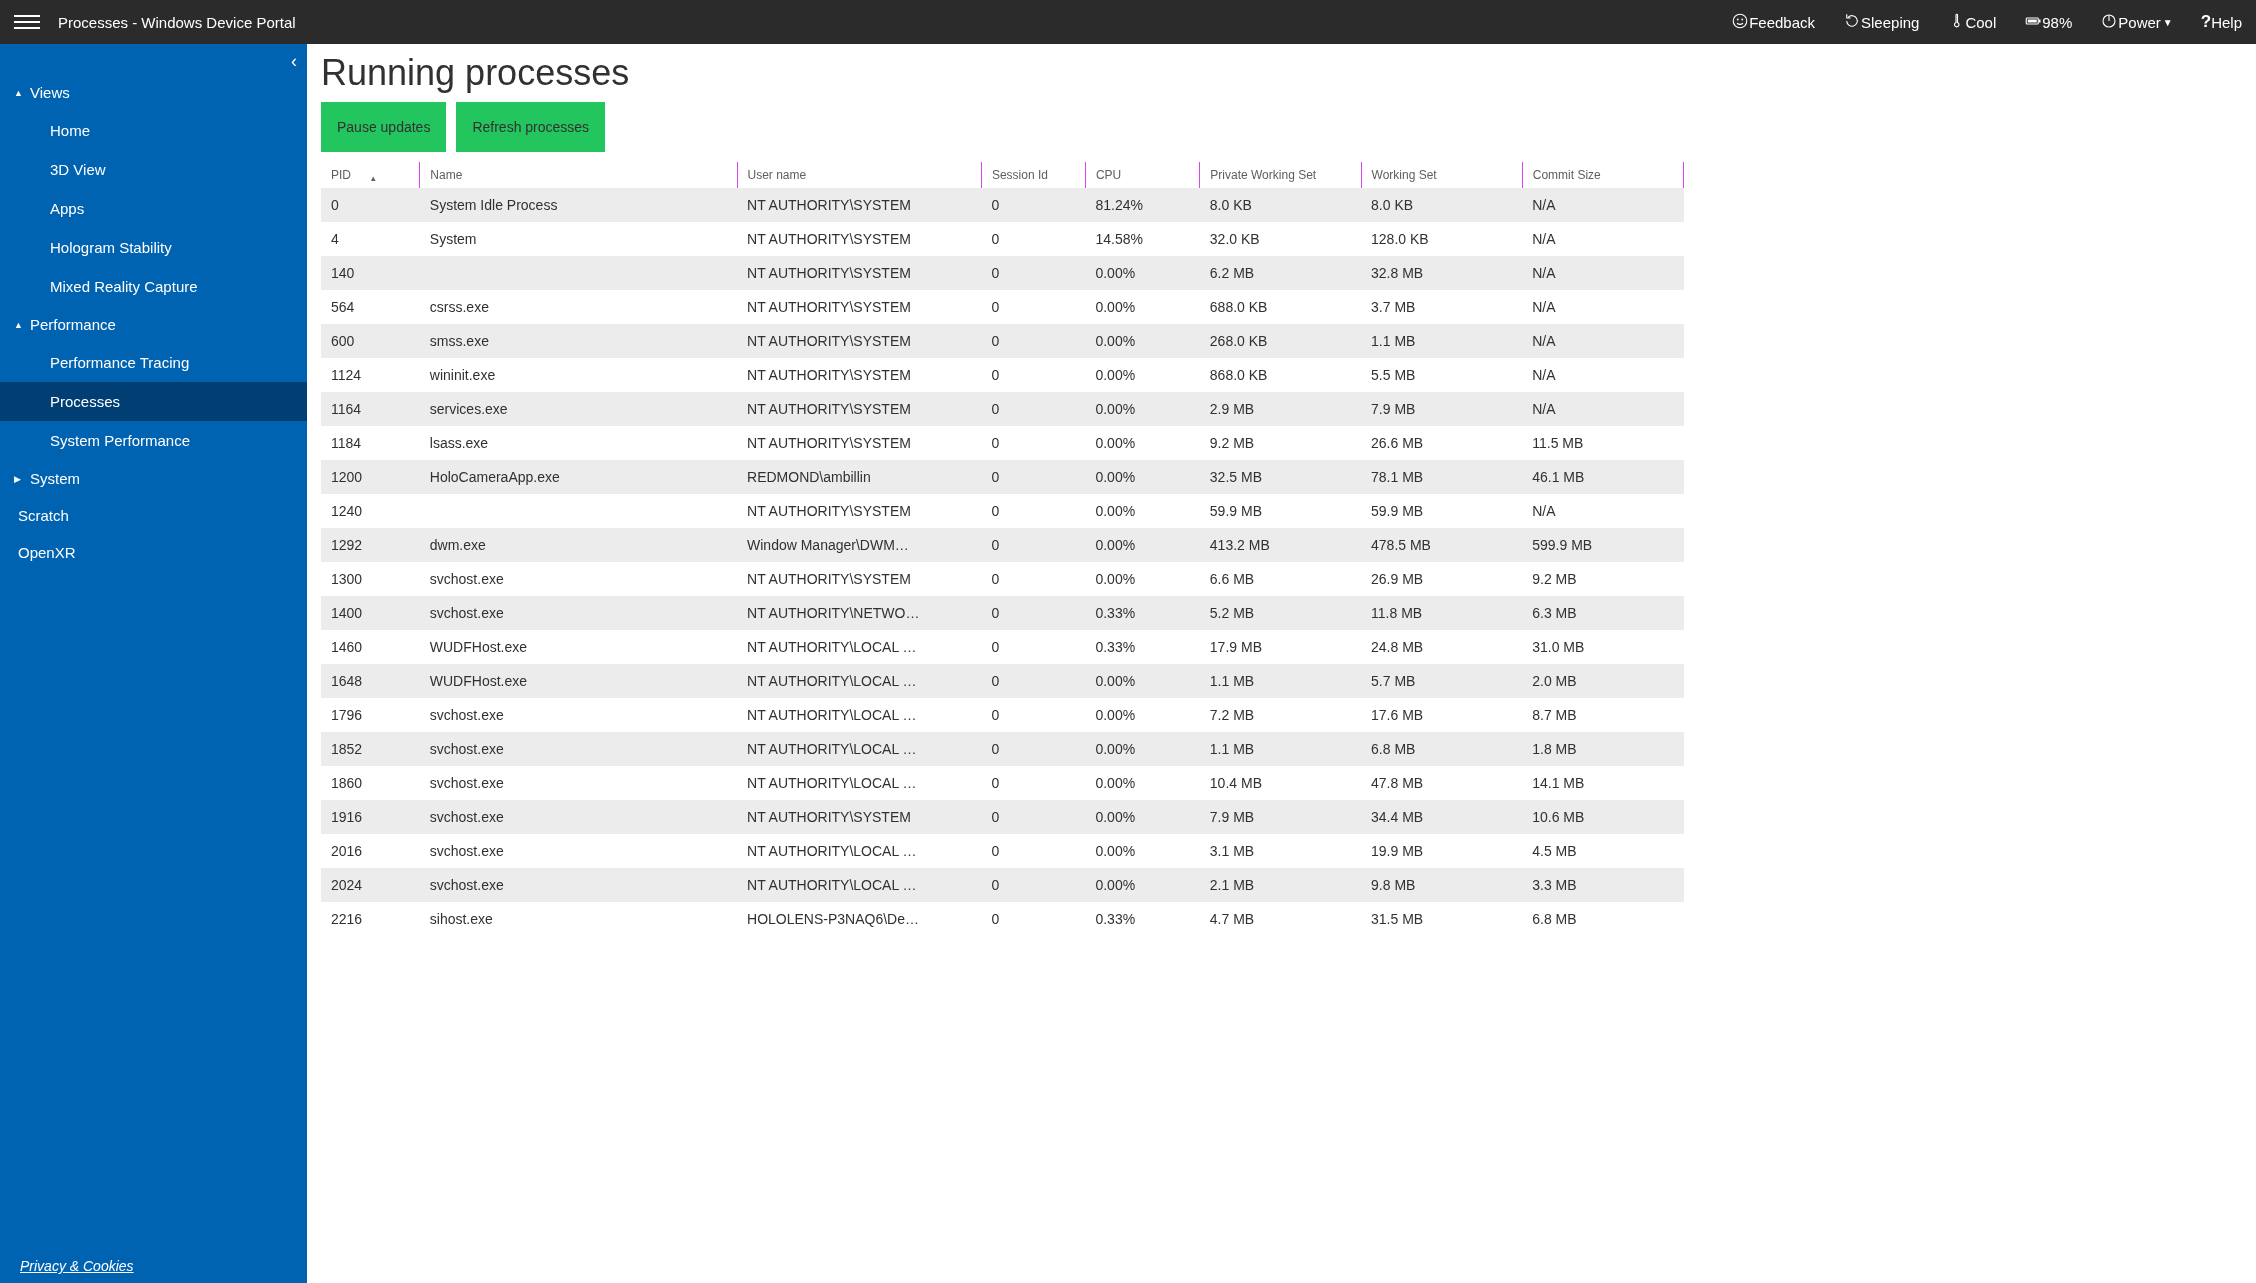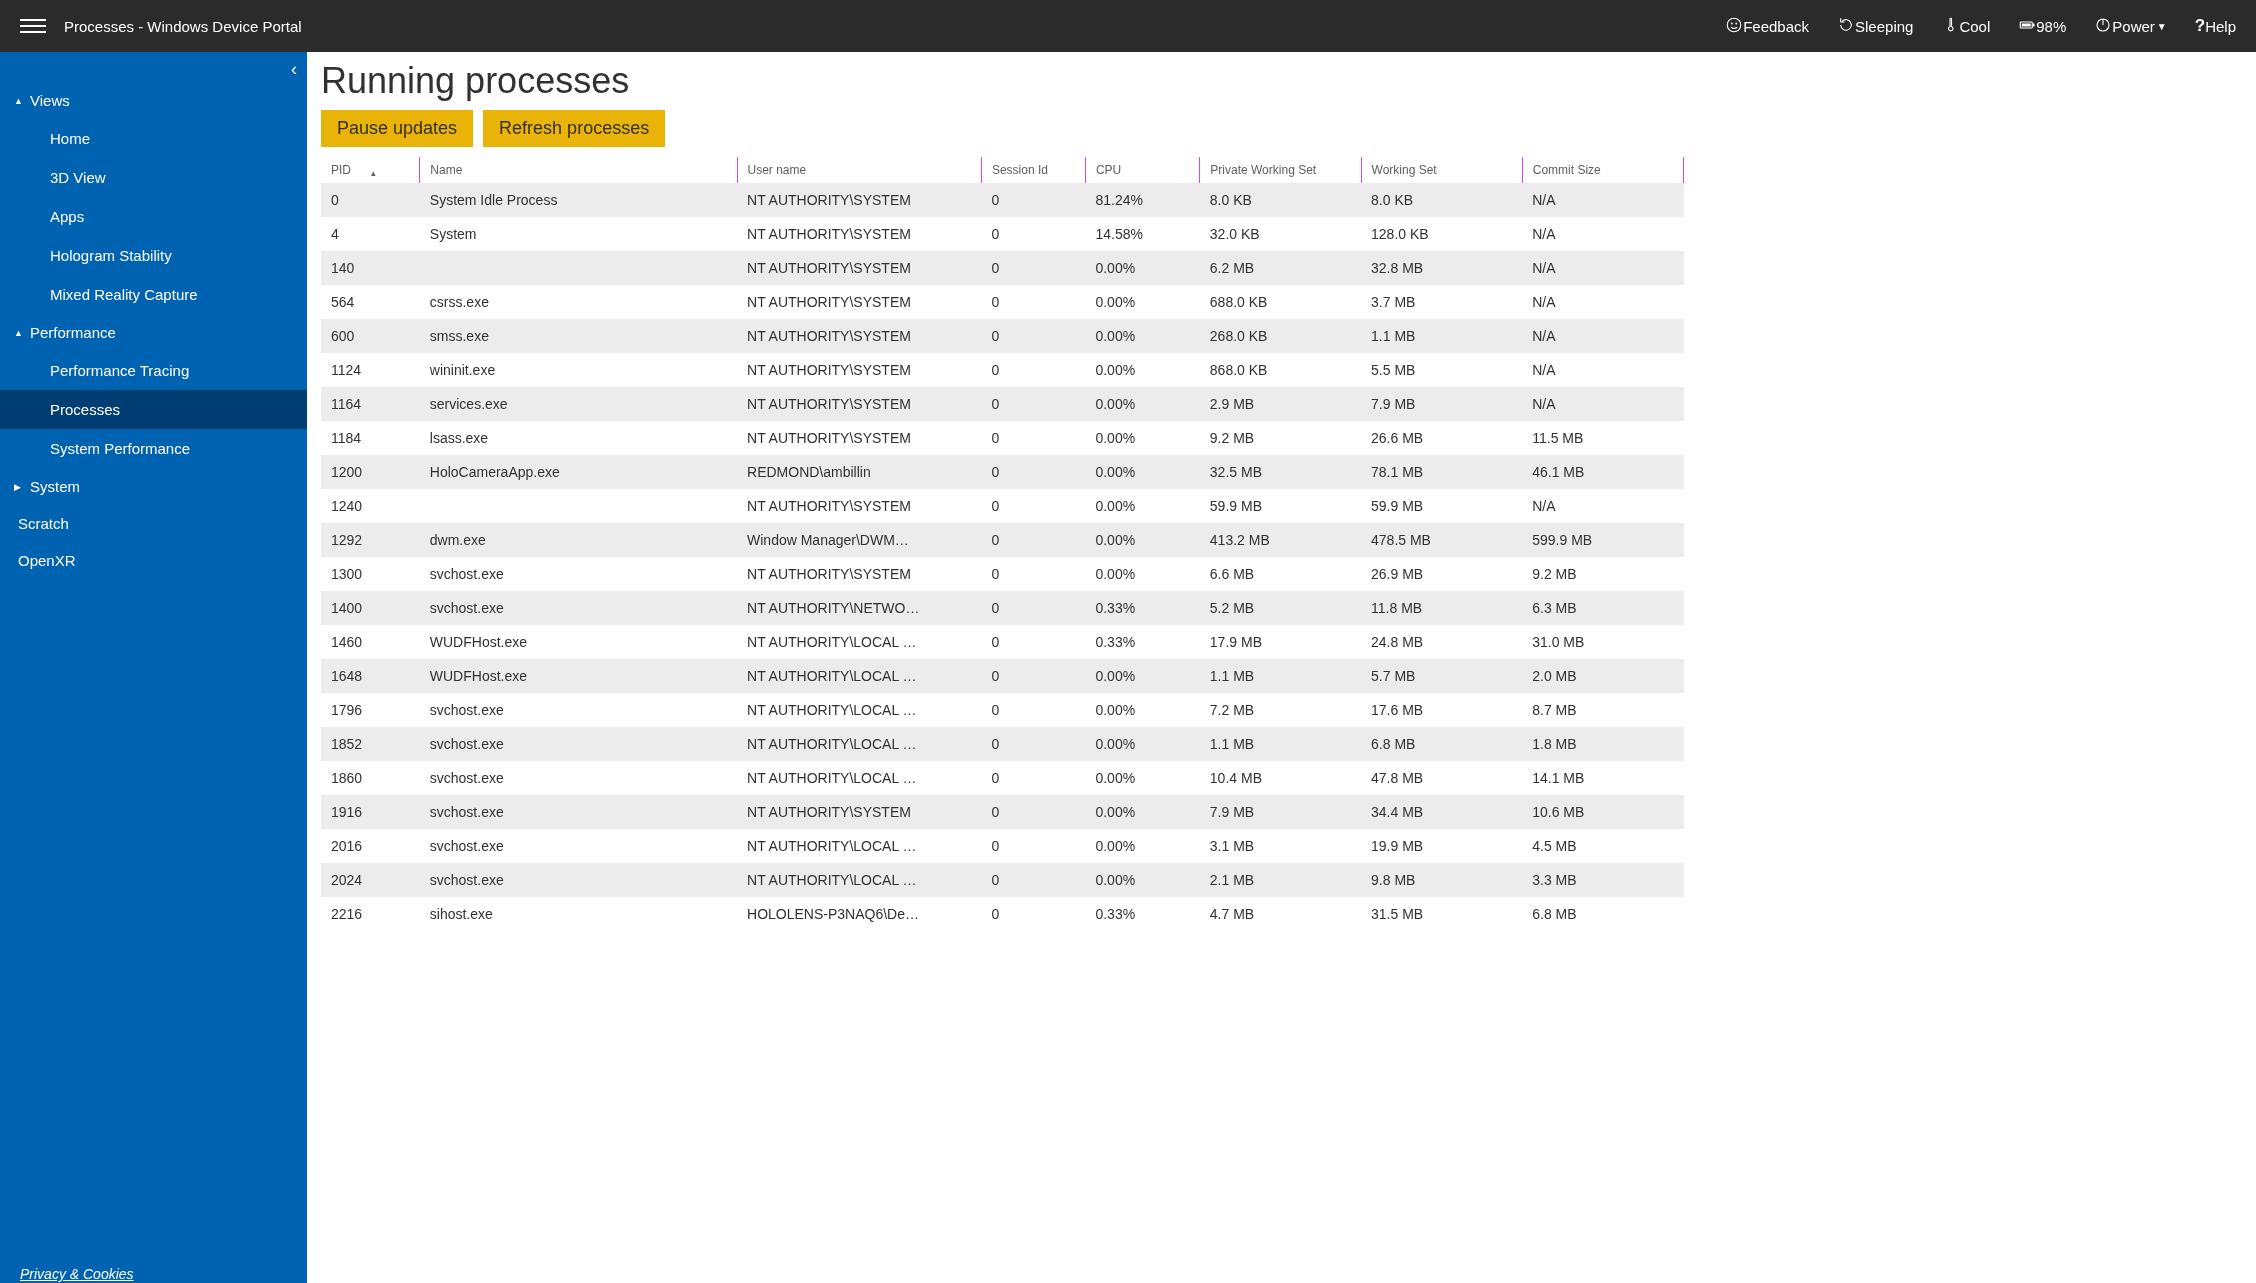--- a/index.html
+++ b/index.html
@@ -8,24 +8,24 @@
       font-size: 14px;
       color: #323130;
       overflow: hidden;
       width: 2256px;
       height: 1283px;
     }
     
     .header {
       background: #2b2b2b;
       color: #fff;
-      height: 52px;
+      height: 44px;
       display: flex;
       align-items: center;
-      padding: 0 20px;
+      padding: 0 14px;
       font-size: 15px;
     }
     .hamburger {
       width: 26px;
       height: 26px;
       display: flex;
       flex-direction: column;
       justify-content: center;
       gap: 4px;
       margin-right: 18px;
@@ -105,24 +105,24 @@
       font-size: 36px;
       font-weight: 400;
       padding: 8px 14px 8px;
     }
     .toolbar {
       display: flex;
       gap: 10px;
       padding: 0 14px 10px;
     }
     .btn {
-      background: #eab308;
+      background: #22c55e;
       border: none;
-      padding: 8px 16px;
-      font-size: 18px;
+      padding: 17px 16px;
+      font-size: 14px;
       cursor: pointer;
       color: #323130;
     }
 
     
     .table-wrap {
       flex: 1;
       overflow-y: auto;
       padding: 0 14px 0 0;
       margin-left: 14px;

